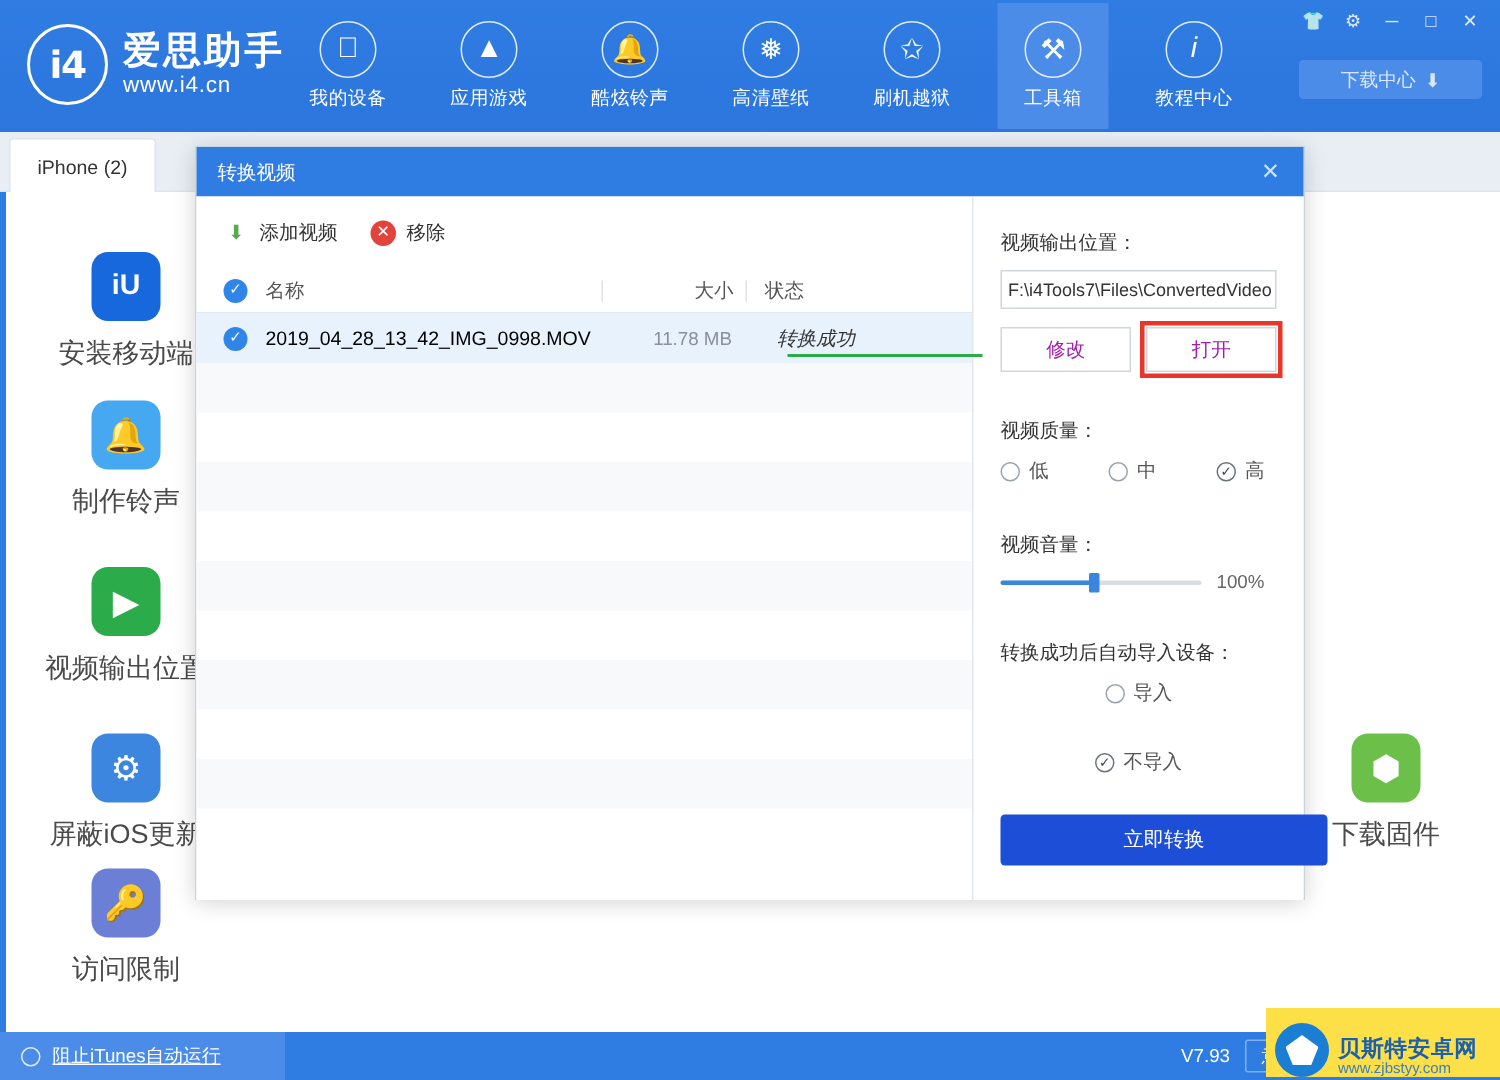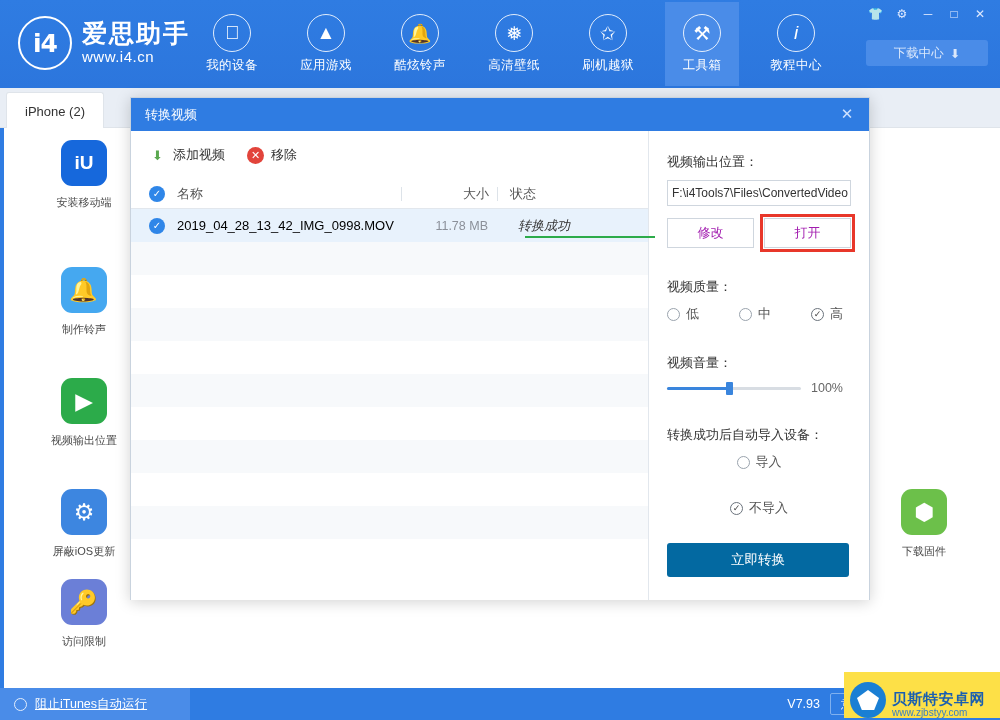--- a/index.html
+++ b/index.html
@@ -113,21 +113,21 @@
     width: 112px;
     display: flex; flex-direction: column;
     align-items: center; gap: 9px;
     cursor: pointer;
   }
   .tool-ico {
     width: 46px; height: 46px; border-radius: 11px;
     display: flex; align-items: center; justify-content: center;
     color: #ffffff; font-size: 23px;
   }
-  .tool-lbl { font-size: 11px; color: #4a4a4a; text-align: center; }
+  .tool-lbl { font-size: 18px; color: #4a4a4a; text-align: center; }
 
   
   .dialog {
     position: absolute; left: 130px; top: 97px;
     width: 740px; height: 503px;
     background: #ffffff;
     border: 1px solid #c9d3de;
     box-shadow: 0 2px 14px rgba(0,0,0,.18);
   }
   .dlg-title {
@@ -254,22 +254,22 @@
     width: 46%; background: #3a85dd; border-radius: 2px;
   }
   .track .knob {
     position: absolute; left: 46%; top: -5px;
     width: 7px; height: 13px; background: #3a85dd;
     border-radius: 1px; margin-left: -3px; cursor: pointer;
   }
   .slidval { font-size: 12.5px; color: #666; }
 
   .cta {
-    width: 182px; height: 34px; margin-top: 26px;
-    background: #0369a1; color: #ffffff;
+    width: 218px; height: 34px; margin-top: 26px;
+    background: #1d4ed8; color: #ffffff;
     font-size: 13.5px; border-radius: 3px;
     display: flex; align-items: center; justify-content: center;
     cursor: pointer;
   }
 
   
   .statusbar {
     position: absolute; left: 0; top: 688px;
     width: 1000px; height: 32px;
     background: #2f7ce2;
@@ -384,21 +384,21 @@
     </div>
   </div>
 
   <div class="tabstrip">
     <div class="tab">iPhone (2)</div>
   </div>
 
   <div class="body">
     <div class="toolgrid">
 
-      <div class="tool" style="left:24px; top:12px;">
+      <div class="tool" style="left:24px; top:40px;">
         <div class="tool-ico" style="background:#1668dc; font-size:19px; font-weight:bold;">iU</div>
         <div class="tool-lbl">安装移动端</div>
       </div>
 
       <div class="tool" style="left:24px; top:139px;">
         <div class="tool-ico" style="background:#45a8f0;">🔔</div>
         <div class="tool-lbl">制作铃声</div>
       </div>
 
       <div class="tool" style="left:24px; top:250px;">

